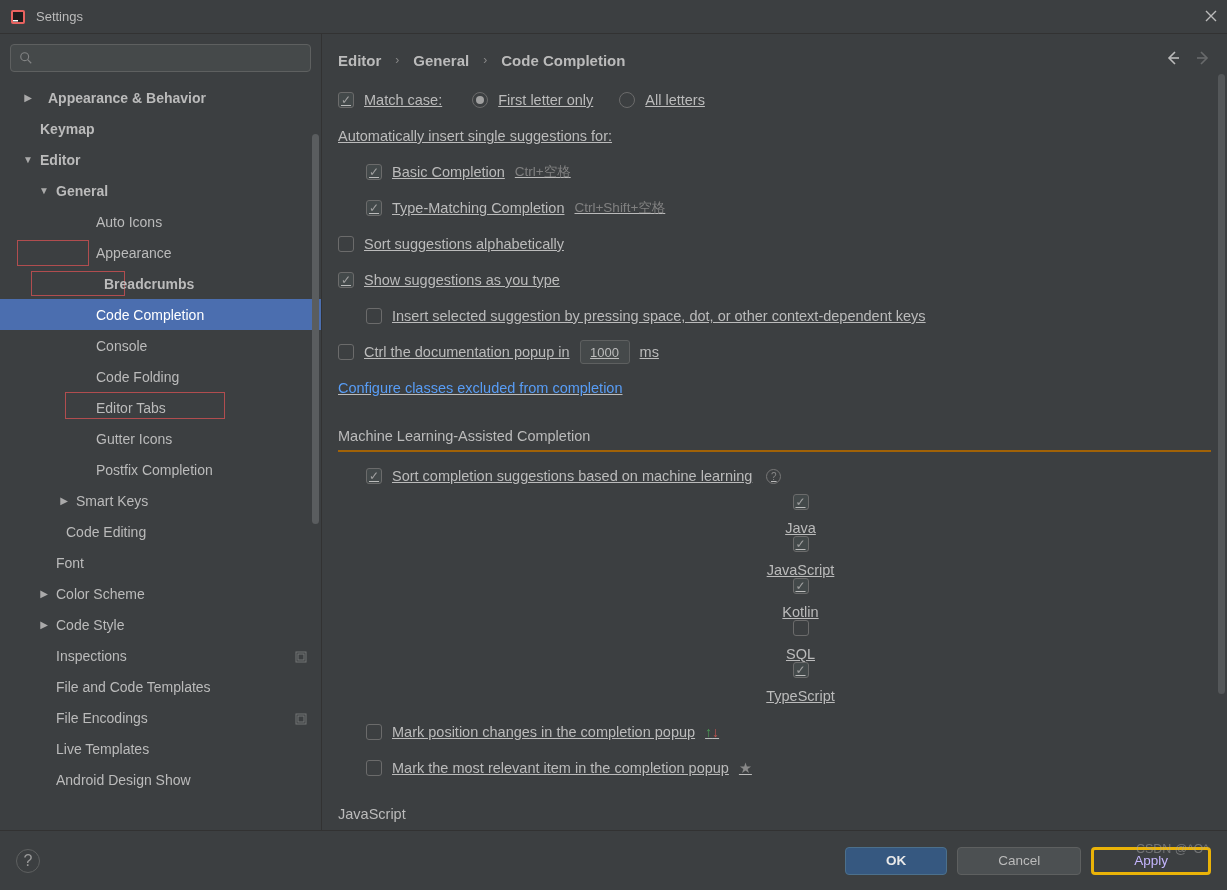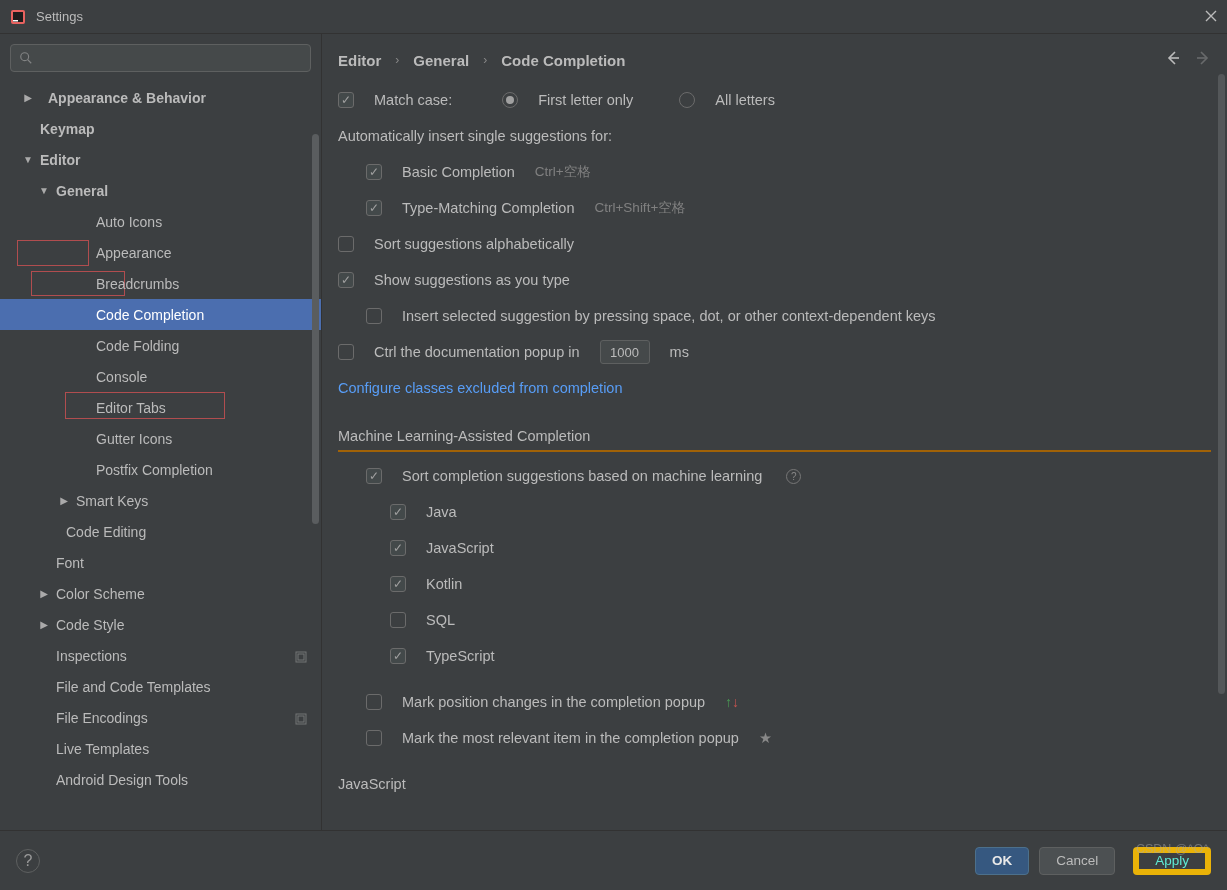--- a/index.html
+++ b/index.html
@@ -26,46 +26,46 @@
 .tree .hl-cc{position:absolute;border:1px solid #b14d4f;pointer-events:none;left:65px;top:310px;width:160px;height:27px;}
 .vscroll{position:absolute;right:2px;top:100px;width:7px;height:390px;background:#5a5d5f;border-radius:4px;}
 .main{flex:1;overflow:hidden;position:relative;}
 .mscroll{position:absolute;right:2px;top:40px;width:7px;height:620px;background:#545759;border-radius:4px;}
 .crumbs{display:flex;align-items:center;gap:14px;padding:16px 16px 6px 16px;}
 .crumbs .sep{color:#888;font-size:12px;}
 .crumbs .c{font-size:15px;color:#bbb;font-weight:600;}
 .crumbs .nav{margin-left:auto;display:flex;gap:14px;}
 .crumbs .nav svg{width:16px;height:16px;}
 .content{padding:6px 16px;font-size:14.5px;color:#bbb;}
-.line{display:flex;align-items:center;min-height:36px;gap:20px;}
+.line{display:flex;align-items:center;min-height:36px;gap:10px;text-decoration:underline;}
 .cb{width:16px;height:16px;border:1px solid #6b6b6b;border-radius:3px;display:inline-flex;align-items:center;justify-content:center;flex-shrink:0;cursor:pointer;}
 .cb.checked{background:#43494a;border-color:#6b6b6b;}
 .cb.checked::after{content:"✓";color:#a0a0a0;font-size:12px;line-height:1;}
 .radio{width:16px;height:16px;border:1px solid #6b6b6b;border-radius:50%;display:inline-flex;align-items:center;justify-content:center;cursor:pointer;flex-shrink:0;}
 .radio.checked::after{content:"";width:8px;height:8px;background:#a0a0a0;border-radius:50%;}
 .hint{color:#808080;font-size:13.5px;}
 .indent1{padding-left:28px;}
-.indent2{padding-left:52px;}
+.indent2{padding-left:52px;flex-direction:column;}
 .numbox{width:50px;height:24px;background:#45494a;border:1px solid #5e6060;border-radius:3px;color:#bbb;display:inline-flex;align-items:center;justify-content:center;font-size:13px;}
 .link{color:#589df6;cursor:pointer;}
 .sect{margin-top:22px;}
 .sect-title{font-size:14.5px;color:#bbb;padding-bottom:6px;border-bottom:2px solid #a16207;margin-bottom:6px;}
 .sect-title.nb{border-bottom:none;margin-top:20px;}
 .help-ico{width:15px;height:15px;border:1px solid #777;border-radius:50%;display:inline-flex;align-items:center;justify-content:center;font-size:10px;color:#888;margin-left:4px;}
 .arrows{font-family:monospace;font-size:14px;}
 .arrows .up{color:#499c54;}
 .arrows .dn{color:#c75450;}
 .star{color:#888;}
 .footer{height:60px;border-top:1px solid #323232;display:flex;align-items:center;padding:0 16px;position:absolute;bottom:0;left:0;right:0;background:#3c3f41;}
 .footer .help{width:24px;height:24px;border:1px solid #5e6060;border-radius:50%;display:flex;align-items:center;justify-content:center;color:#999;cursor:pointer;}
 .footer .btns{margin-left:auto;display:flex;gap:10px;}
-.footer button{height:28px;padding:0 16px;border-radius:4px;font-size:13.5px;cursor:pointer;}
+.footer button{height:28px;padding:0 40px;border-radius:4px;font-size:13.5px;cursor:pointer;}
 .btn-ok{background:#365880;border:1px solid #4c708c;color:#e8e8e8;font-weight:600;}
 .btn-cancel{background:#4c5052;border:1px solid #5e6060;color:#bbb;}
-.btn-apply{background:transparent;border:6px solid #eab308;color:#5eead4;margin-left:8px;}
+.btn-apply{background:transparent;border:3px solid #eab308;color:#c4b5fd;}
 .watermark{position:absolute;right:18px;bottom:34px;font-size:12.5px;color:#a8a8a8;opacity:.5;}
 .p0{padding-left:22px;} .p1{padding-left:38px;} .p2{padding-left:58px;} .p3{padding-left:78px;}
 </style>
 </head>
 <body>
 
 <div class="titlebar">
   <div class="left">
     <span class="app-icon">
       <svg viewBox="0 0 16 16">
@@ -114,33 +114,33 @@
         <div class="row p3">
           <span class="chev"></span>
           <span class="lbl" style="margin-left: 6px;">Auto Icons</span>
         </div>
         <div class="row p3">
           <span class="chev"></span>
           <span class="lbl" style="margin-left: 6px;">Appearance</span>
         </div>
         <div class="row p3">
           <span class="chev"></span>
-          <span class="lbl" style="margin-left: 6px;">Breadcrumbs</span>
+          <span class="lbl" style="margin-left: 14px; font-weight: bold;">Breadcrumbs</span>
         </div>
         <div class="row p3 selected">
           <span class="chev"></span>
           <span class="lbl" style="margin-left: 6px;">Code Completion</span>
         </div>
         <div class="row p3">
           <span class="chev"></span>
+          <span class="lbl" style="margin-left: 6px;">Console</span>
+        </div>
+        <div class="row p3">
+          <span class="chev"></span>
           <span class="lbl" style="margin-left: 6px;">Code Folding</span>
-        </div>
-        <div class="row p3">
-          <span class="chev"></span>
-          <span class="lbl" style="margin-left: 6px;">Console</span>
         </div>
         <div class="row p3">
           <span class="chev"></span>
           <span class="lbl" style="margin-left: 6px;">Editor Tabs</span>
         </div>
         <div class="row p3">
           <span class="chev"></span>
           <span class="lbl" style="margin-left: 6px;">Gutter Icons</span>
         </div>
         <div class="row p3">
@@ -186,21 +186,21 @@
               <rect x="1" y="1" width="10" height="10" fill="none" stroke="#aaa"></rect>
               <rect x="3" y="3" width="6" height="6" fill="none" stroke="#aaa"></rect>
             </svg></span>
         </div>
         <div class="row p1">
           <span class="chev"></span>
           <span class="lbl" style="margin-left: 6px;">Live Templates</span>
         </div>
         <div class="row p1">
           <span class="chev"></span>
-          <span class="lbl" style="margin-left: 6px;">Android Design Tools</span>
+          <span class="lbl" style="margin-left: 6px;">Android Design Show</span>
         </div>
       </div>
     <div class="vscroll"></div>
   </div>
 
   <div class="main">
     <div class="mscroll"></div>
     <div class="crumbs">
       <span class="c">Editor</span>
       <span class="sep">›</span>

